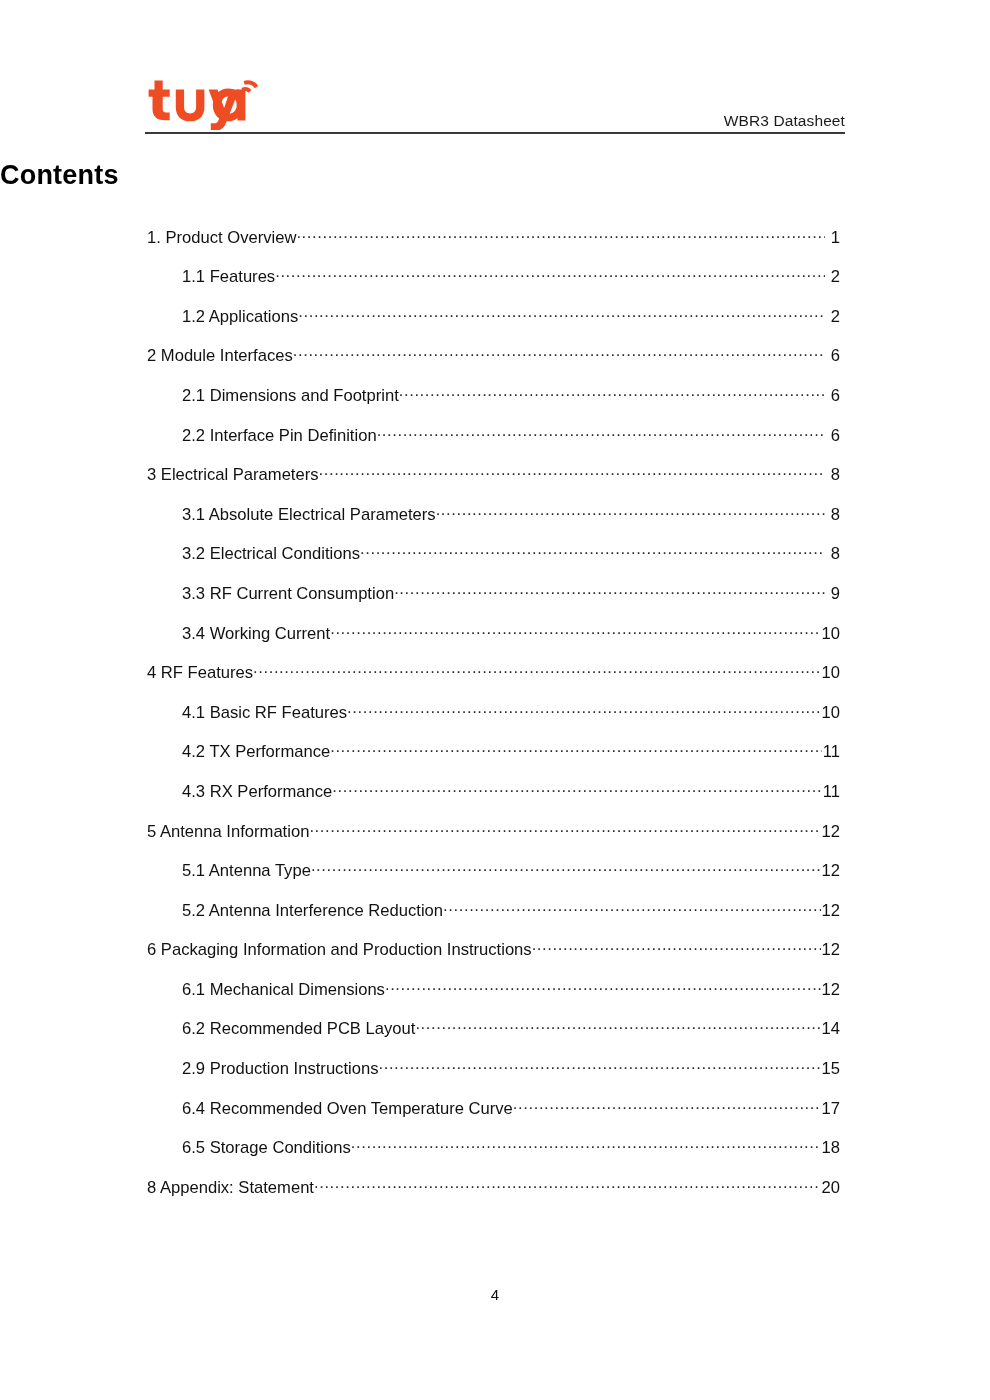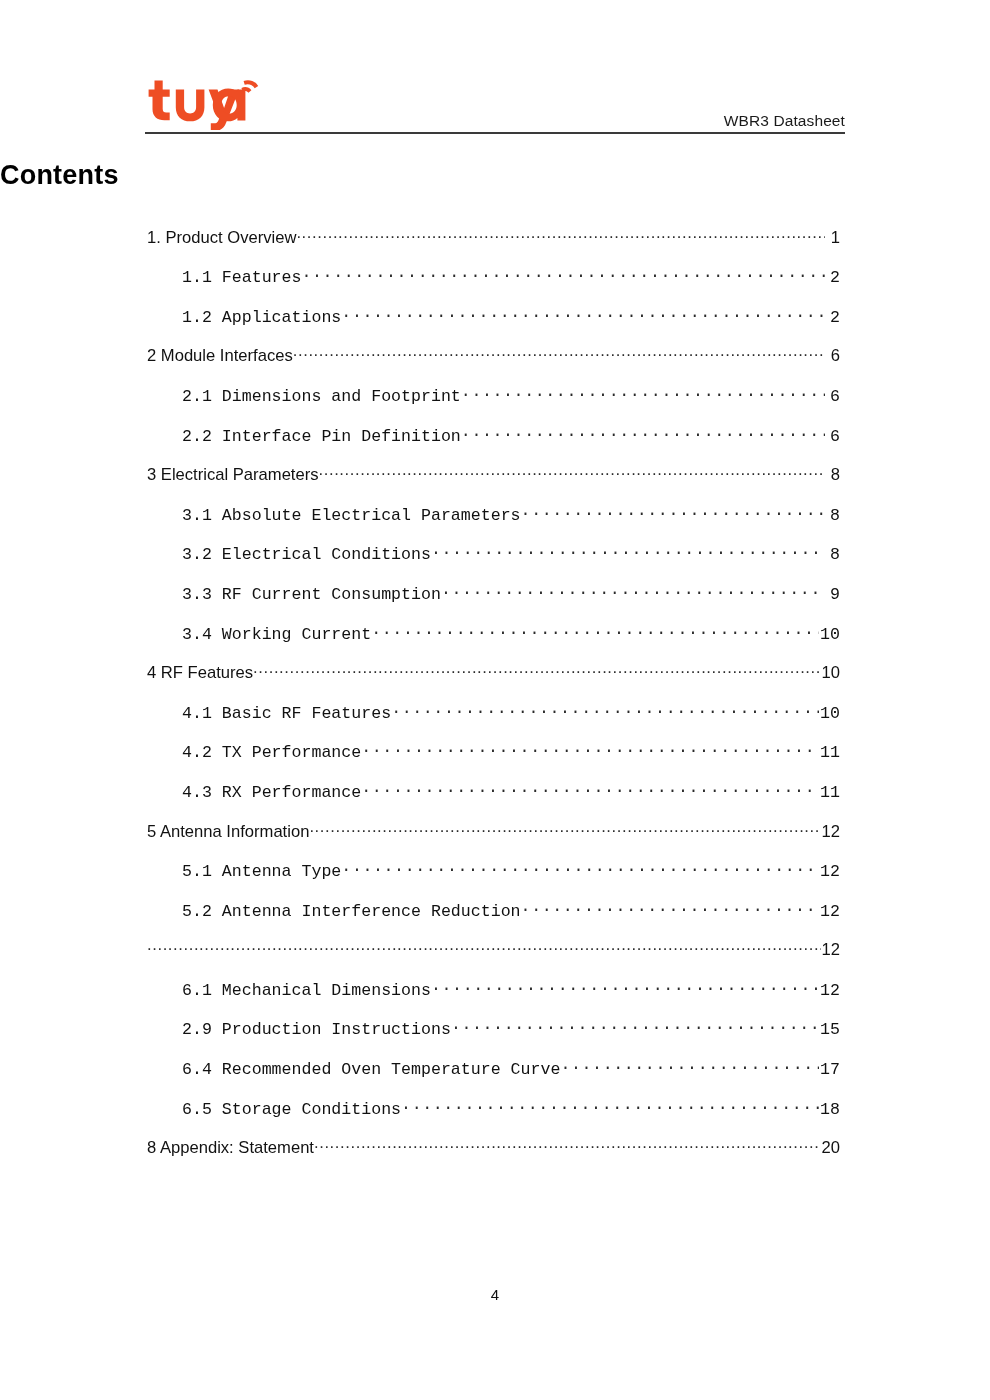--- a/index.html
+++ b/index.html
@@ -84,21 +84,20 @@
   .toc-entry {
     display: flex;
     align-items: baseline;
     height: 39.6px;
     font-size: 16.6px;
     color: #111111;
     white-space: nowrap;
   }
   .toc-entry.level-2 {
     padding-left: 35px;
-    font-family: Liberation Mono, monospace;
   }
   .toc-label {
     flex: 0 0 auto;
     text-align: right;
   }
   .toc-dots {
     flex: 1 1 auto;
     overflow: hidden;
     margin: 0 1px 0 0;
     position: relative;
@@ -254,29 +253,35 @@
         <span class="toc-label">5.1 Antenna Type</span>
         <span class="toc-dots"></span>
         <span class="toc-page">12</span>
       </div>
       <div class="toc-entry level-2">
         <span class="toc-label">5.2 Antenna Interference Reduction</span>
         <span class="toc-dots"></span>
         <span class="toc-page">12</span>
       </div>
       <div class="toc-entry level-1">
+        <span class="toc-label">6 Packaging Information and Production Instructions</span>
         <span class="toc-dots"></span>
         <span class="toc-page">12</span>
       </div>
       <div class="toc-entry level-2">
         <span class="toc-label">6.1 Mechanical Dimensions</span>
         <span class="toc-dots"></span>
         <span class="toc-page">12</span>
       </div>
       <div class="toc-entry level-2">
+        <span class="toc-label">6.2 Recommended PCB Layout</span>
+        <span class="toc-dots"></span>
+        <span class="toc-page">14</span>
+      </div>
+      <div class="toc-entry level-2">
         <span class="toc-label">2.9 Production Instructions</span>
         <span class="toc-dots"></span>
         <span class="toc-page">15</span>
       </div>
       <div class="toc-entry level-2">
         <span class="toc-label">6.4 Recommended Oven Temperature Curve</span>
         <span class="toc-dots"></span>
         <span class="toc-page">17</span>
       </div>
       <div class="toc-entry level-2">

